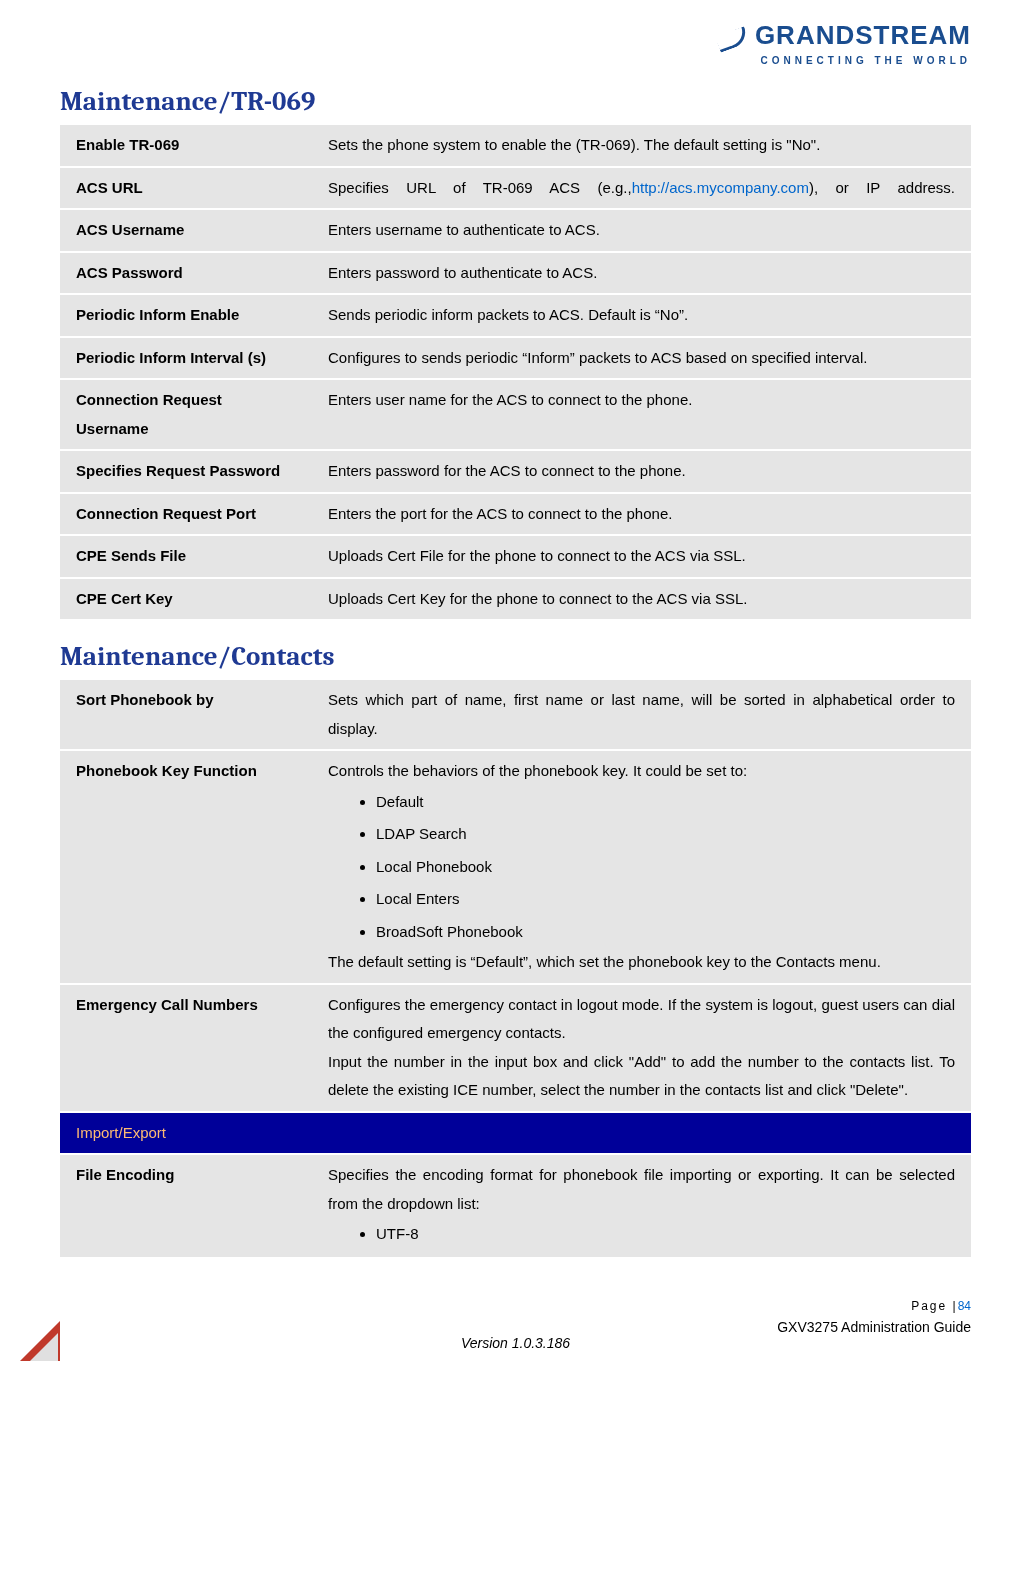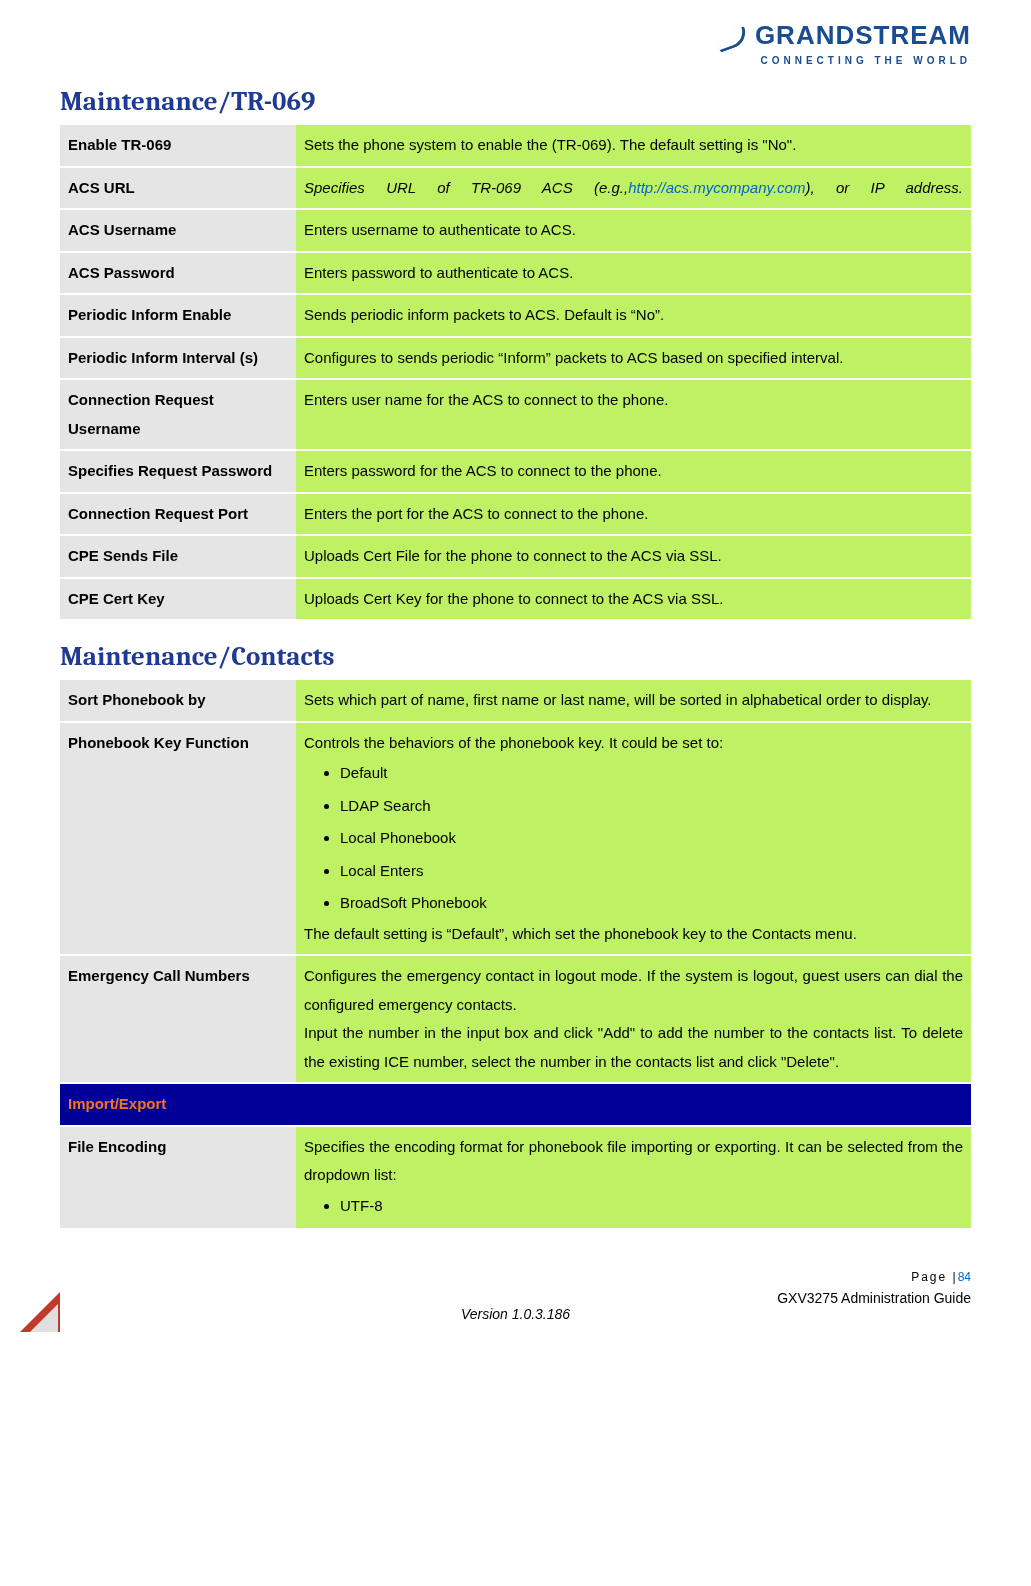--- a/index.html
+++ b/index.html
@@ -36,46 +36,46 @@
     color: #1f3a93;
     margin: 20px 0 8px 0;
   }
   table.settings {
     width: 100%;
     border-collapse: collapse;
     table-layout: fixed;
   }
   table.settings td {
     vertical-align: top;
-    padding: 6px 8px;
+    padding: 6px 16px;
     border-bottom: 2px solid #fff;
     line-height: 1.9;
   }
   td.label-cell {
     width: 220px;
     background: #e5e5e5;
     font-weight: bold;
   }
   td.desc-cell {
-    background: #bef264;
+    background: #e5e5e5;
     text-align: justify;
   }
   td.section-header {
     background: #000099;
-    color: #f97316;
-    font-weight: bold;
+    color: #fdba74;
+    font-weight: normal;
     padding: 4px 8px;
   }
   a.link { color: #0066cc; text-decoration: none; }
   ul.bullets {
     list-style: disc;
     margin: 0;
     padding-left: 36px;
   }
-  ul.bullets li { padding: 2px 0; }
+  ul.bullets li { padding: 2px 0; margin-left: 12px; }
   .footer {
     margin-top: 60px;
     position: relative;
     text-align: center;
     font-size: 14px;
     font-style: italic;
     color: #000;
   }
   .footer-title { font-style: normal; text-align: right; }
   .page-num {
@@ -125,21 +125,21 @@
 
 <table class="settings">
   <tbody>
       <tr>
     <td class="label-cell">Enable TR-069</td>
     <td class="desc-cell">Sets the phone system to enable the (TR-069). The default setting is "No".</td>
   </tr>
   <tr>
     <td class="label-cell">ACS URL</td>
     <td class="desc-cell">
-      <span class="justify-last" style="display:block;font-style:italic;"><span>Specifies URL of TR-069 ACS (e.g.,</span><a class="link">http://acs.mycompany.com</a><span>), or IP address.</span></span>
+      <span class="justify-last" style="display:block;"><span>Specifies URL of TR-069 ACS (e.g.,</span><a class="link">http://acs.mycompany.com</a><span>), or IP address.</span></span>
 
     </td>
   </tr>
   <tr>
     <td class="label-cell">ACS Username</td>
     <td class="desc-cell">Enters username to authenticate to ACS.</td>
   </tr>
   <tr>
     <td class="label-cell">ACS Password</td>
     <td class="desc-cell">Enters password to authenticate to ACS.</td>

